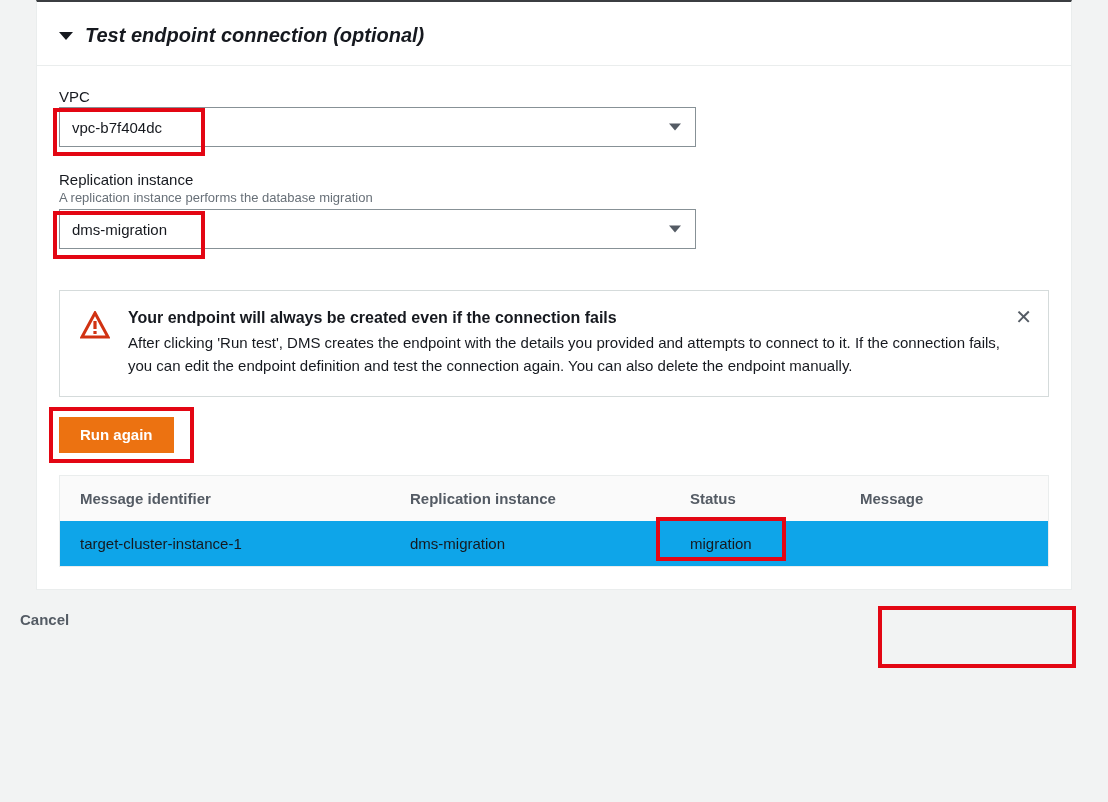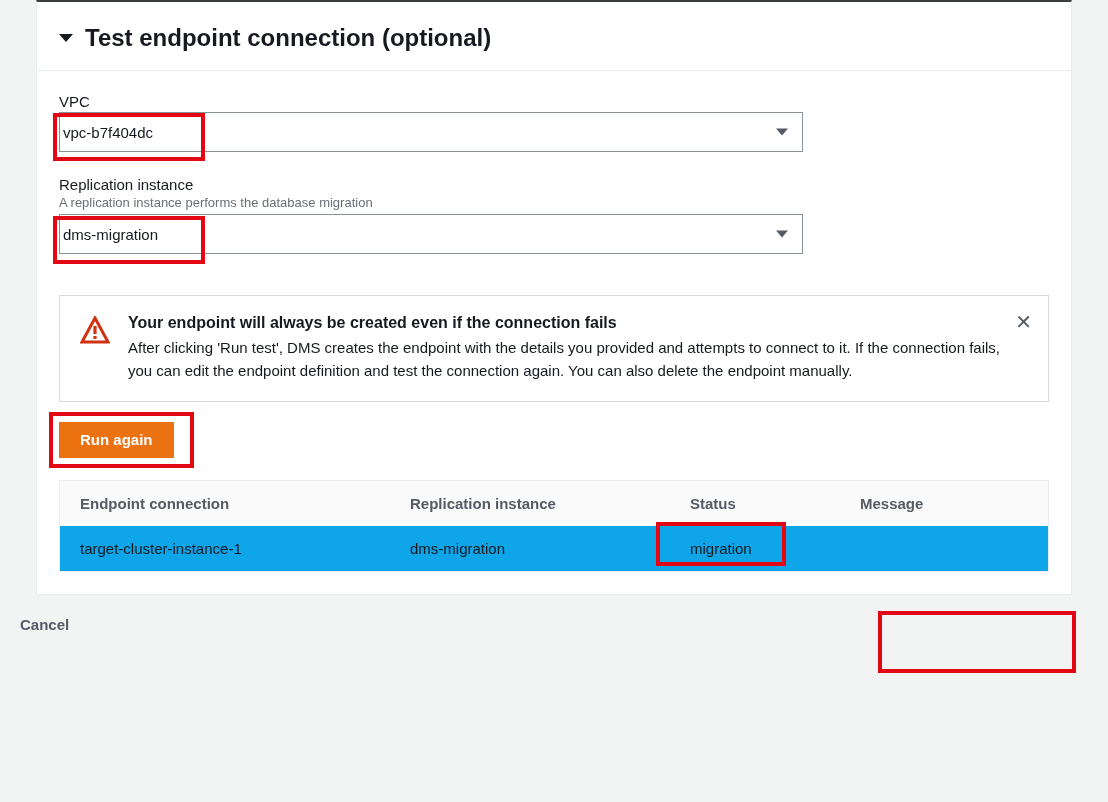--- a/index.html
+++ b/index.html
@@ -24,37 +24,38 @@
     align-items: center;
     gap: 12px;
   }
   .panel-header .tri {
     width: 0; height: 0;
     border-left: 7px solid transparent;
     border-right: 7px solid transparent;
     border-top: 8px solid #16191f;
   }
   .panel-header h2 {
-    font-size: 24px;
+    font-size: 20px;
     font-weight: 700;
+    font-style: italic;
   }
   hr.sep { border: none; border-top: 1px solid #eaeded; }
   .panel-body { padding: 22px; }
   .field { margin-bottom: 24px; }
   .field-label { font-size: 15px; color: #16191f; margin-bottom: 2px; }
   .field-desc { font-size: 13px; color: #687078; margin-bottom: 4px; }
   .select {
     position: relative;
-    width: 744px;
+    width: 637px;
     height: 40px;
     border: 1px solid #879196;
     background: #fff;
     display: flex;
     align-items: center;
-    padding: 0 3px;
+    padding: 0 12px;
     font-size: 15px;
     cursor: pointer;
   }
   .select .caret {
     position: absolute;
     right: 14px;
     top: 50%;
     transform: translateY(-50%);
     width: 0; height: 0;
     border-left: 6px solid transparent;
@@ -162,21 +163,21 @@
       <span class="alert-close">✕</span>
     </div>
 
     <div class="run-test-wrap pos-rel">
       <button class="btn btn-primary">Run again</button>
       <div class="hl-abs" style="left:-10px; top:-10px; width:145px; height:56px;"></div>
     </div>
 
     <div class="result-table">
       <div class="result-head">
-        <div class="col1">Endpoint connection</div>
+        <div class="col1">Message identifier</div>
         <div class="col2">Replication instance</div>
         <div class="col3">Status</div>
         <div class="col4">Message</div>
       </div>
       <div class="result-row pos-rel">
         <div class="col1">target-cluster-instance-1</div>
         <div class="col2">dms-migration</div>
         <div class="col3">migration</div>
         <div class="col4"></div>
         <div class="hl-abs" style="left:596px; top:-4px; width:130px; height:44px;"></div>

